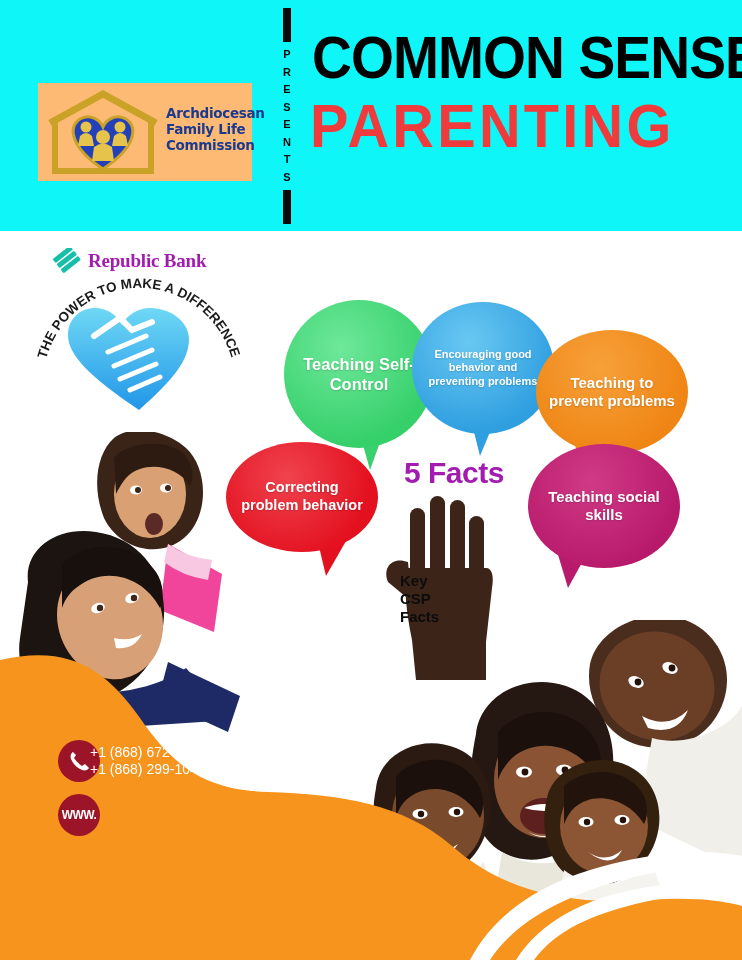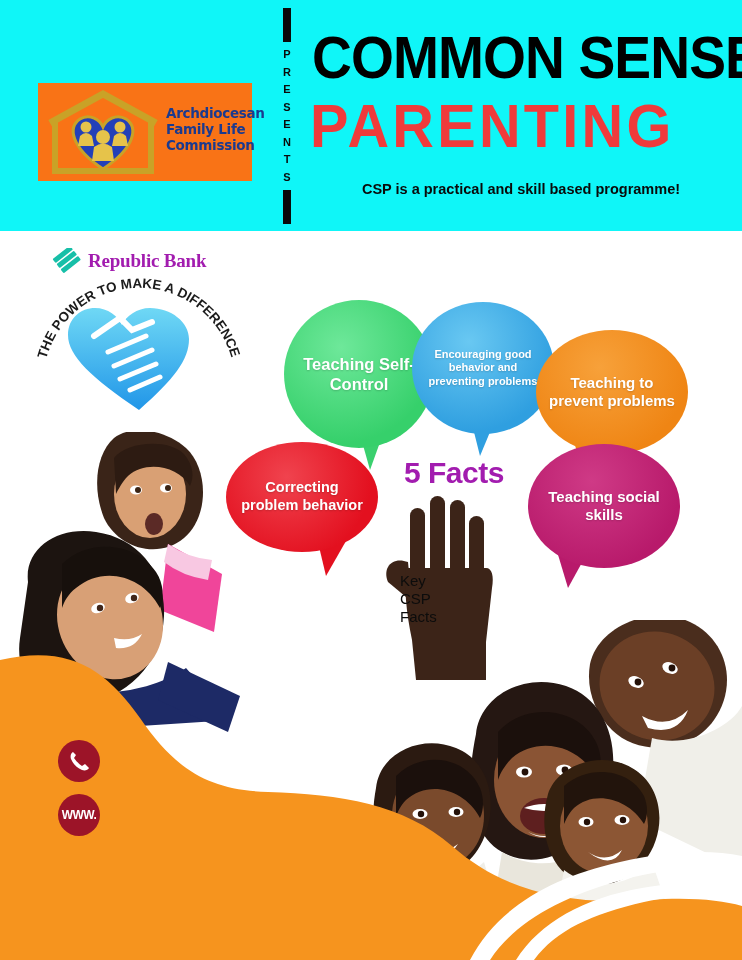--- a/index.html
+++ b/index.html
@@ -9,21 +9,21 @@
     background:#ffffff;font-family:"Liberation Sans",sans-serif;
   }
 
   
   .header{
     position:absolute;left:0;top:0;width:742px;height:231px;
     background:#0ff6f8;
   }
   .logo-box{
     position:absolute;left:38px;top:83px;width:214px;height:98px;
-    background:#f97316;
+    background:#fdba74;
   }
   .logo-house{position:absolute;left:4px;top:4px;width:122px;height:90px;}
   .logo-words{
     position:absolute;left:128px;top:22px;width:86px;
     color:#1b3a8f;font-weight:bold;font-size:13.5px;line-height:16px;
     font-family:"DejaVu Sans",sans-serif;letter-spacing:-0.3px;
   }
   .presents-rail{position:absolute;left:279px;top:8px;width:16px;height:216px;}
   .pres-bar{position:absolute;left:4px;width:8px;background:#0a0a0a;}
   .pres-bar.top{top:0;height:34px;}
@@ -115,21 +115,21 @@
 
   
   .facts-label{
     position:absolute;left:404px;top:456px;width:120px;
     color:#a21caf;font-weight:bold;font-size:30px;line-height:34px;
     font-family:"Liberation Sans",sans-serif;z-index:9;letter-spacing:-0.5px;
   }
   .hand-wrap{position:absolute;left:382px;top:490px;width:130px;height:190px;z-index:3;}
   .hand-text{
     position:absolute;left:400px;top:572px;width:64px;z-index:10;
-    color:#0c0c0c;font-weight:normal;font-size:15px;line-height:18px;
+    color:#0c0c0c;font-weight:bold;font-size:15px;line-height:18px;
     text-align:left;font-family:"Liberation Sans",sans-serif;
   }
 
   
   .footer-wrap{position:absolute;left:0;top:600px;width:742px;height:360px;z-index:11;}
   .contact-list{position:absolute;left:34px;top:740px;width:330px;z-index:14;}
   .crow{position:relative;height:46px;margin-bottom:2px;}
   .cicon{
     position:absolute;left:0;top:0;width:42px;height:42px;border-radius:50%;
     background:#9c1428;display:flex;align-items:center;justify-content:center;
@@ -186,21 +186,20 @@
           <span>T</span>
           <span>S</span>
         </div>
       <div class="pres-bar bot"></div>
     </div>
 
     <div class="title-main">COMMON SENSE</div>
     <div class="title-sub">PARENTING</div>
 
     <div class="tagline">
-      <div>CSP is a practical and skill based programme!</div>
     </div>
   </div>
 
   <div class="rb-logo">
     <svg class="rb-mark" viewBox="0 0 32 26">
       <g transform="rotate(-38 16 13)">
         <rect x="5" y="2" width="22" height="5" rx="1" fill="#17BFA8"></rect>
         <rect x="5" y="8.5" width="22" height="5" rx="1" fill="#17BFA8"></rect>
         <rect x="5" y="15" width="22" height="5" rx="1" fill="#17BFA8"></rect>
       </g>
@@ -365,20 +364,24 @@
   </svg>
 
   <div class="contact-list">
 
     <div class="crow" id="crow-phone">
       <span class="cicon">
         <svg width="22" height="22" viewBox="0 0 22 22">
           <path d="M5 2 C3 3 2 6 3 9 C5 14 9 18 14 20 C17 21 20 20 21 18 L17 14 L14 16 C11 14 8 11 6 8 L8 5 Z" fill="#ffffff"></path>
         </svg>
       </span>
+      <span class="ctext">
+        <span>+1 (868) 672-4280</span>
+        <span>+1 (868) 299-1047</span>
+      </span>
     </div>
 
 
     <div class="crow" id="crow-web">
       <span class="cicon">
         <span class="www-glyph">WWW.</span>
       </span>
     </div>
 
 

